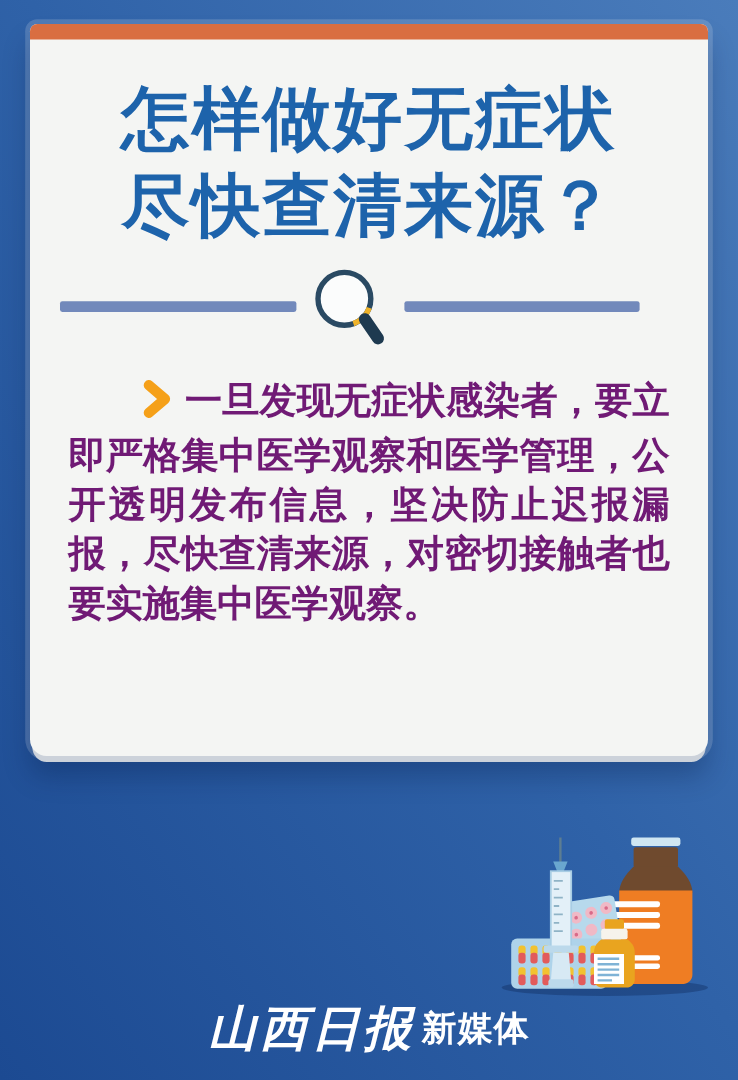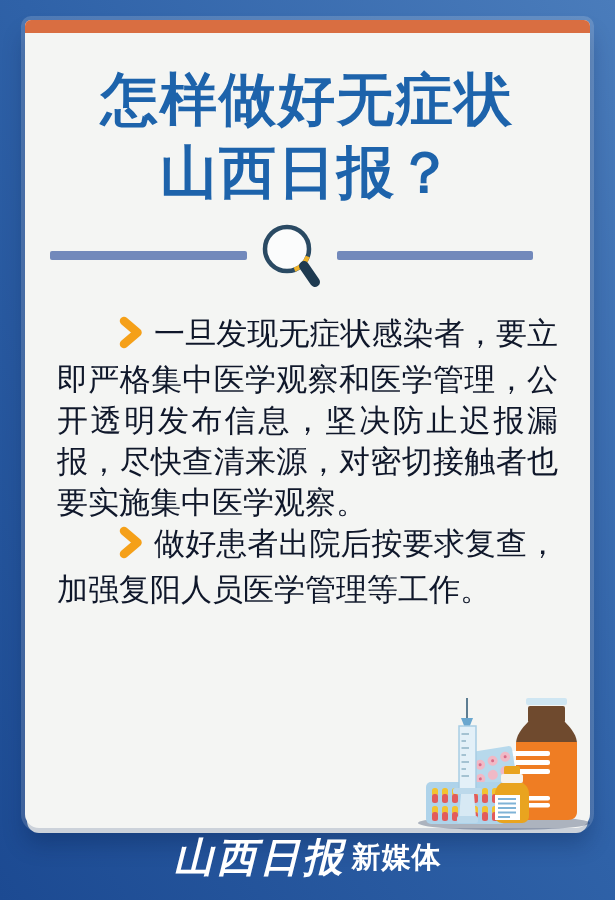--- a/index.html
+++ b/index.html
@@ -2,41 +2,41 @@
 <html><head>
 <meta charset="utf-8">
 <style>
   html,body{margin:0;padding:0;}
   body{
     width:615px;height:900px;position:relative;overflow:hidden;
     background:linear-gradient(to bottom left,#4a7cbb 0%,#2f62a8 48%,#1c4a92 100%);
     font-family:"Liberation Sans",sans-serif;
   }
   .card{
-    position:absolute;left:25px;top:20px;width:565px;height:808px;
+    position:absolute;left:25px;top:20px;width:565px;height:610px;
     background:#f4f5f3;border-radius:6px 6px 14px 14px;
     box-shadow:0 7px 0 -2px #ccd2da,0 0 0 4px rgba(255,255,255,0.16),0 16px 22px rgba(0,20,60,0.28);
     z-index:1;
   }
   .topbar{
     height:13px;width:100%;background:#d96e41;border-radius:6px 6px 0 0;
   }
   .title{
     margin-top:30px;text-align:center;color:#1d63ab;
     font-size:57px;line-height:73px;font-weight:900;letter-spacing:2px;
   }
   .divider{position:relative;height:80px;margin-top:12px;}
   .bar{position:absolute;height:9px;background:#7289bb;border-radius:2px;top:30px;}
   .bar-left{left:25px;width:197px;}
   .bar-right{left:312px;width:196px;}
   .magnifier{position:absolute;left:232px;top:-2px;}
   .body-text{padding:0 32px;margin-top:12px;}
   .para{
-    margin:0;font-size:31px;line-height:41px;color:#0f172a;
-    text-align:justify;text-indent:31px;font-weight:400;
+    margin:0;font-size:31px;line-height:41px;color:#701a75;
+    text-align:justify;text-indent:31px;font-weight:700;
     font-family:"Liberation Sans",sans-serif;
   }
   .chev{display:inline-block;vertical-align:-5px;margin-right:10px;}
   .illustration{position:absolute;left:412px;top:692px;z-index:5;}
   .footer{
     position:absolute;left:0;top:830px;width:615px;text-align:center;color:#ffffff;z-index:2;
   }
   .brand-script{
     font-family:"DejaVu Serif",serif;font-style:italic;font-weight:700;
     font-size:40px;letter-spacing:3px;vertical-align:middle;
@@ -47,42 +47,39 @@
   }
 </style>
 </head>
 <body>
 
 <div class="card">
   <div class="topbar"></div>
 
   <div class="title">
     <div>怎样做好无症状</div>
-    <div>山西日报？</div>
+    <div>尽快查清来源？</div>
   </div>
 
   <div class="divider">
     <div class="bar bar-left"></div>
     <div class="bar bar-right"></div>
     <span class="magnifier">
       <svg width="66" height="78" viewBox="0 0 66 78">
         <circle cx="30" cy="30" r="22" fill="#fbfcfc" stroke="#2a4a63" stroke-width="4.5"></circle>
         <path d="M 50.7 37.5 A 22 22 0 0 1 37.5 50.7" stroke="#efb32a" stroke-width="4.5" fill="none"></path>
         <line x1="47" y1="47" x2="58" y2="63" stroke="#1e3a50" stroke-width="10" stroke-linecap="round"></line>
       </svg>
     </span>
   </div>
 
   <div class="body-text">
     <p class="para"><span class="chev"><svg width="25" height="33" viewBox="0 0 25 33">
             <polyline points="5,5 18.5,16.5 5,28" fill="none" stroke="#f5a018" stroke-width="8.5" stroke-linecap="round" stroke-linejoin="round"></polyline>
           </svg></span><span>一旦发现无症状感染者，要立即严格集中医学观察和医学管理，公开透明发布信息，坚决防止迟报漏报，尽快查清来源，对密切接触者也要实施集中医学观察。</span></p>
-    <p class="para"><span class="chev"><svg width="25" height="33" viewBox="0 0 25 33">
-            <polyline points="5,5 18.5,16.5 5,28" fill="none" stroke="#f5a018" stroke-width="8.5" stroke-linecap="round" stroke-linejoin="round"></polyline>
-          </svg></span><span>做好患者出院后按要求复查，加强复阳人员医学管理等工作。</span></p>
   </div>
 </div>
 
 <span class="illustration">
   <svg width="178" height="140" viewBox="0 0 178 140">
 
     <ellipse cx="92" cy="131" rx="86" ry="7" fill="rgba(8,28,70,0.30)"></ellipse>
 
     <g>
       <rect x="114" y="6" width="41" height="7" rx="2" fill="#cfe6f2"></rect>

